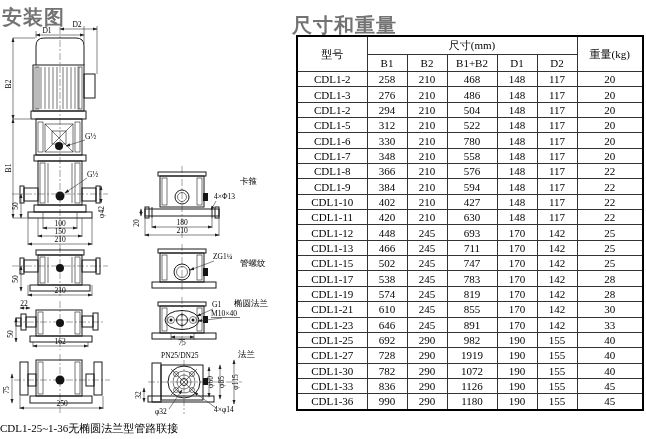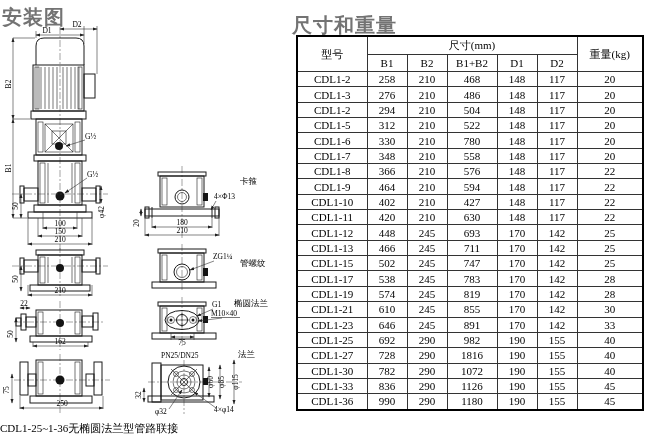--- a/index.html
+++ b/index.html
@@ -404,21 +404,21 @@
           <td>CDL1-8</td>
           <td>366</td>
           <td>210</td>
           <td>576</td>
           <td>148</td>
           <td>117</td>
           <td>22</td>
         </tr>
         <tr>
           <td>CDL1-9</td>
-          <td>464</td>
+          <td>384</td>
           <td>210</td>
           <td>594</td>
           <td>148</td>
           <td>117</td>
           <td>22</td>
         </tr>
         <tr>
           <td>CDL1-10</td>
           <td>402</td>
           <td>210</td>
@@ -505,21 +505,21 @@
           <td>290</td>
           <td>982</td>
           <td>190</td>
           <td>155</td>
           <td>40</td>
         </tr>
         <tr>
           <td>CDL1-27</td>
           <td>728</td>
           <td>290</td>
-          <td>1816</td>
+          <td>1919</td>
           <td>190</td>
           <td>155</td>
           <td>40</td>
         </tr>
         <tr>
           <td>CDL1-30</td>
           <td>782</td>
           <td>290</td>
           <td>1072</td>
           <td>190</td>

